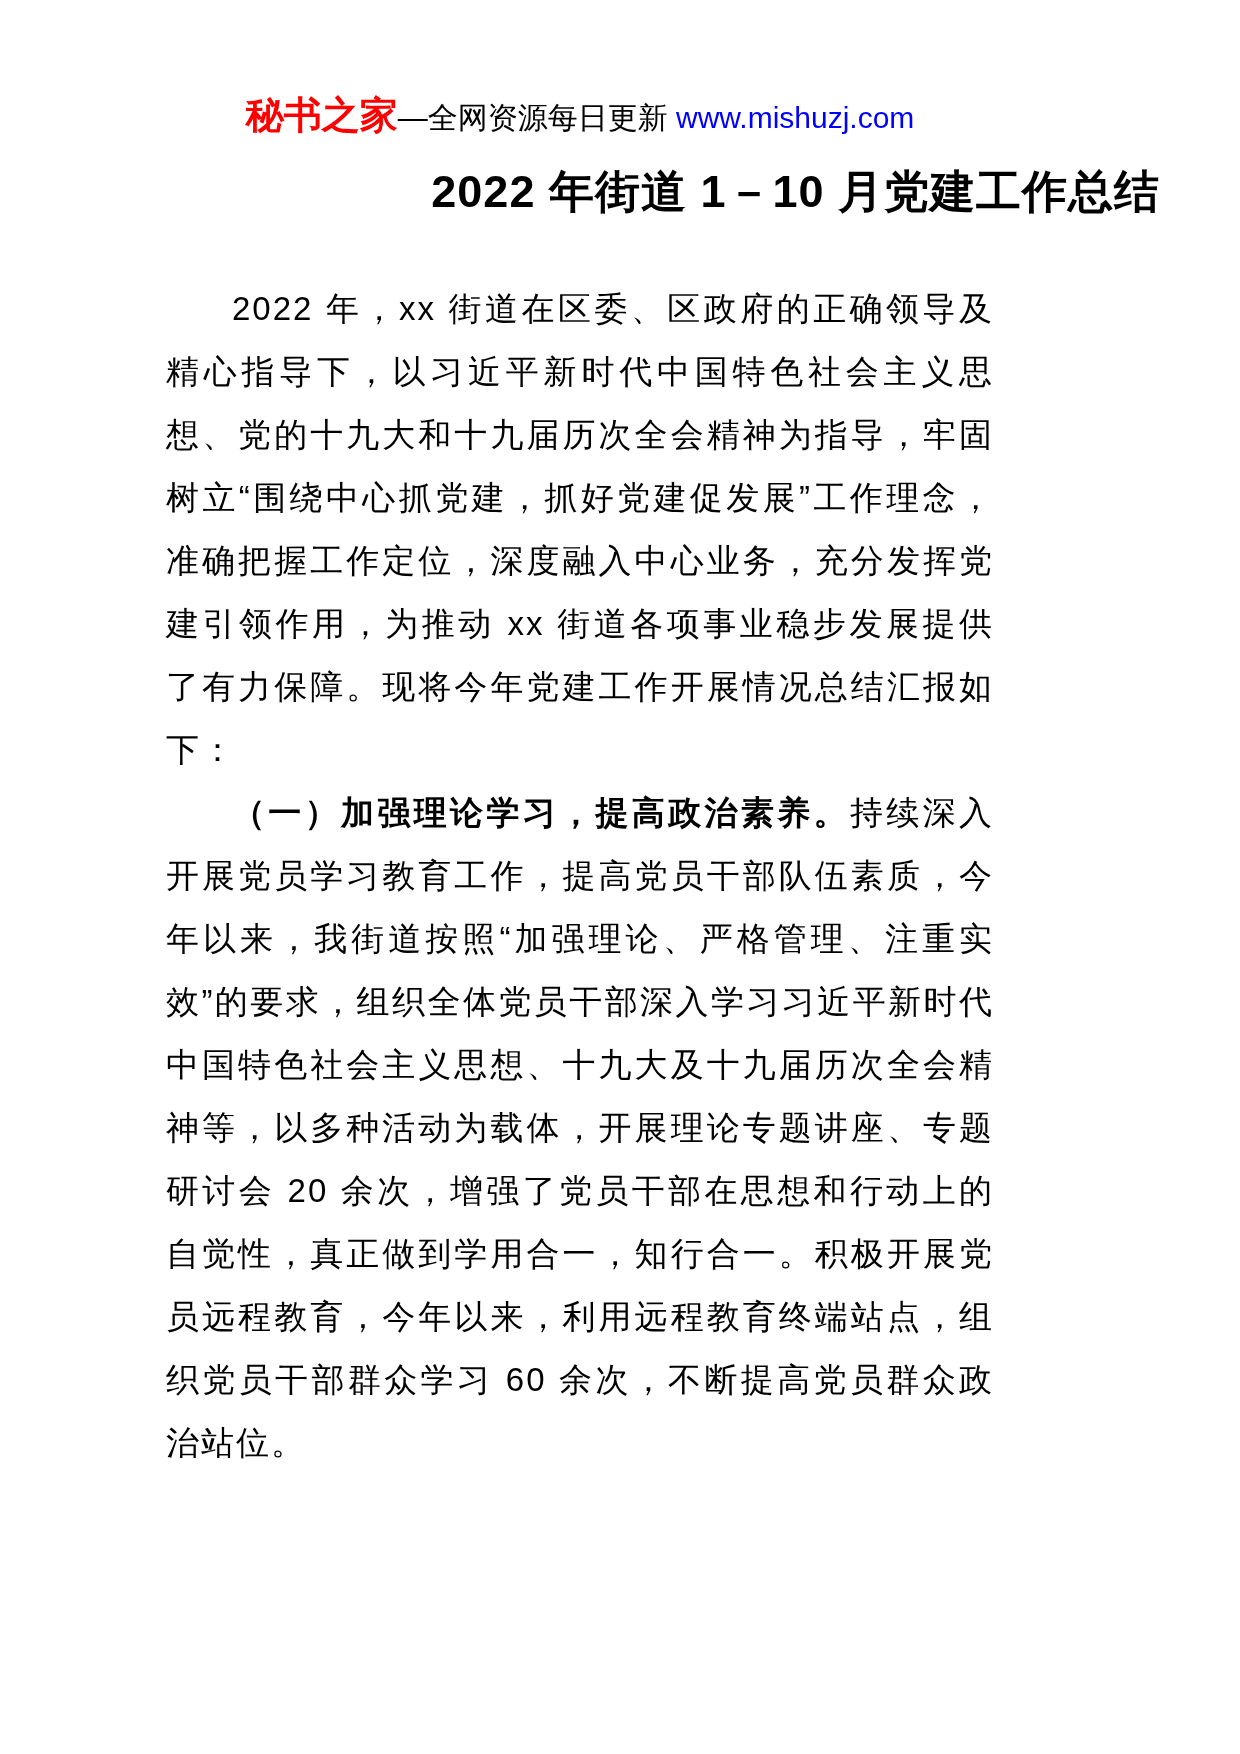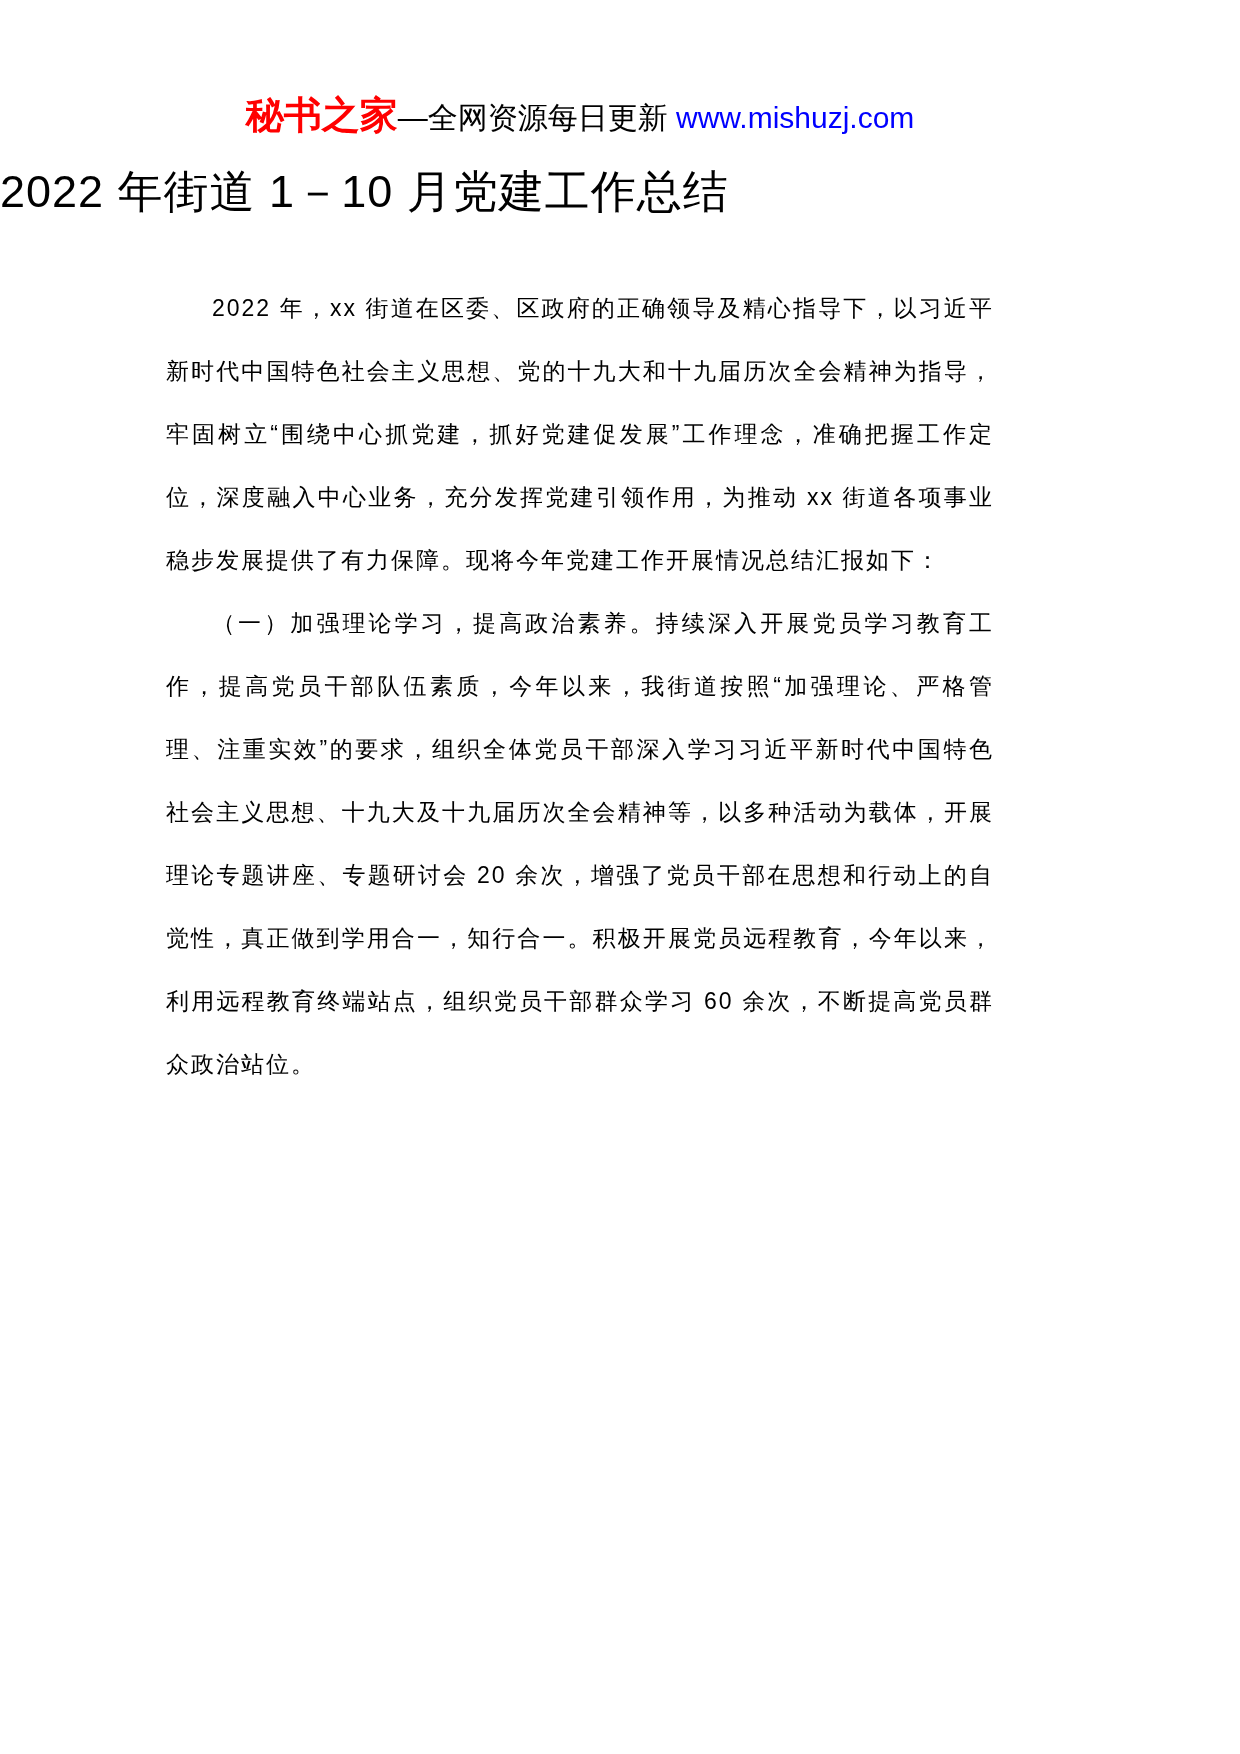--- a/index.html
+++ b/index.html
@@ -21,39 +21,39 @@
   }
   .brand {
     color: #ff0000;
     font-weight: bold;
     font-size: 38px;
   }
   .dash, .tagline { color: #000000; }
   .url { color: #0000ff; }
   .doc-title {
     margin-top: 22px;
-    text-align: left;
+    text-align: right;
     font-size: 45px;
-    font-weight: normal;
+    font-weight: bold;
     letter-spacing: 1px;
     line-height: 58px;
   }
   .content {
     margin: 56px 166px 0 166px;
-    font-size: 23px;
+    font-size: 33px;
     line-height: 63px;
     letter-spacing: 2px;
     text-align: justify;
   }
   .content p {
     margin: 0;
     padding: 0;
     text-indent: 2em;
   }
-  .lead { font-weight: normal; }
+  .lead { font-weight: bold; }
 </style>
 </head>
 <body>
 
 <div class="page">
 
   <div class="doc-header">
     <span class="brand">秘书之家</span><span class="dash">—</span><span class="tagline">全网资源每日更新 </span><span class="url">www.mishuzj.com</span>
   </div>
 

